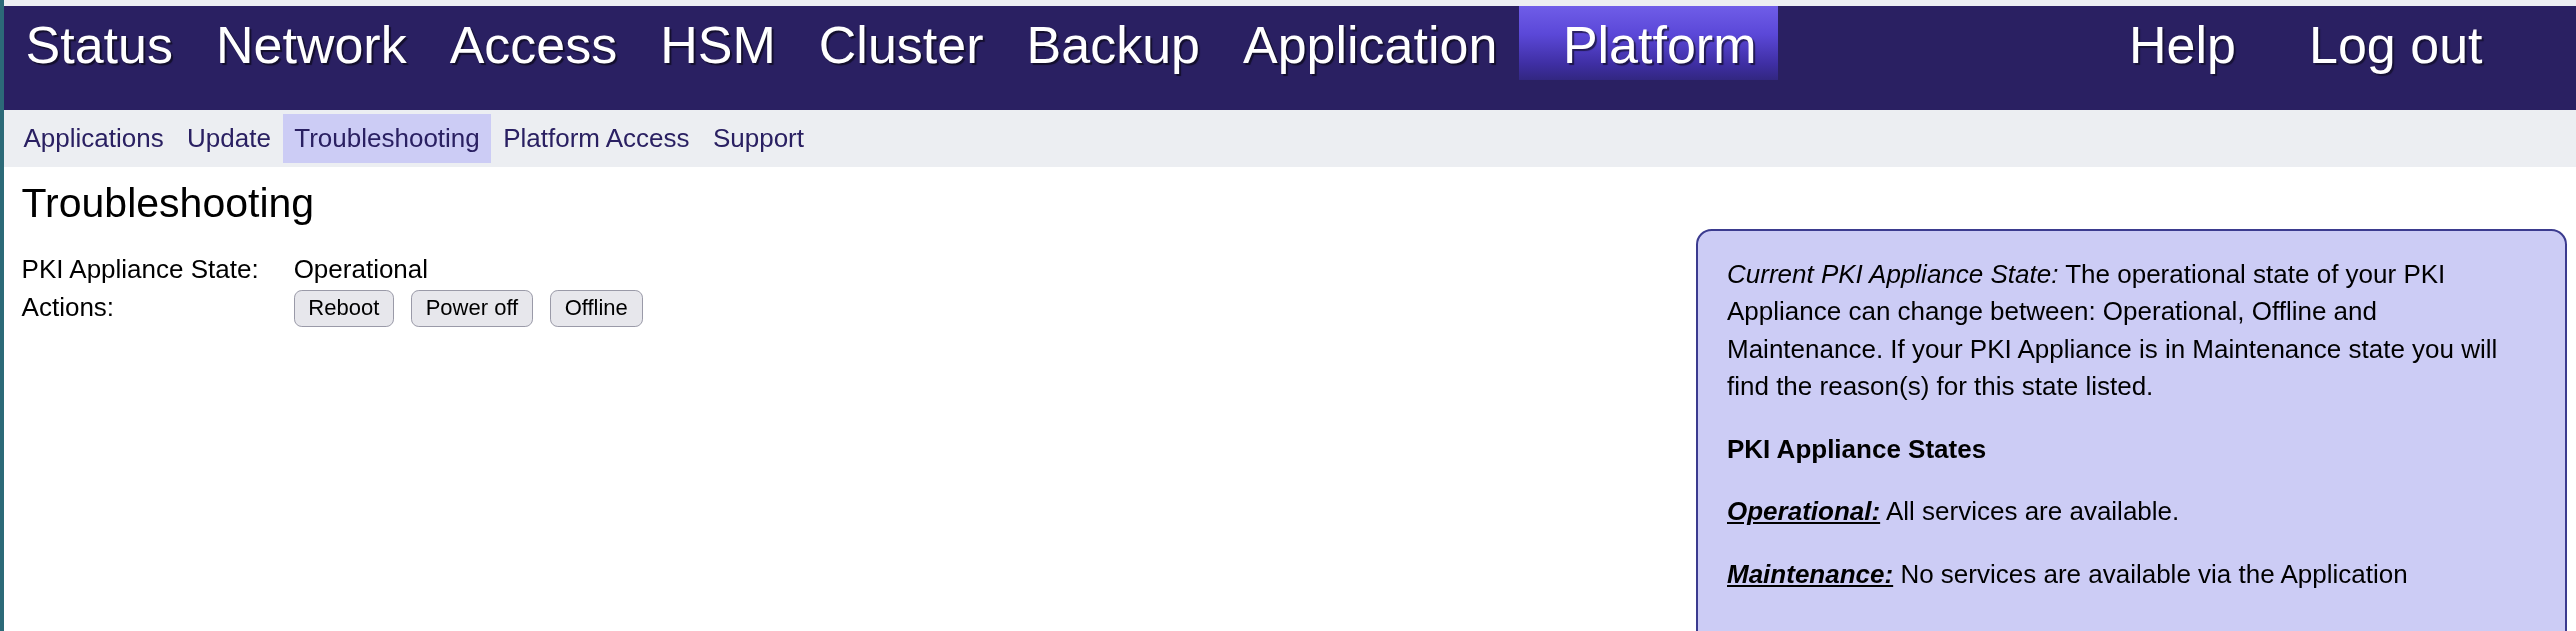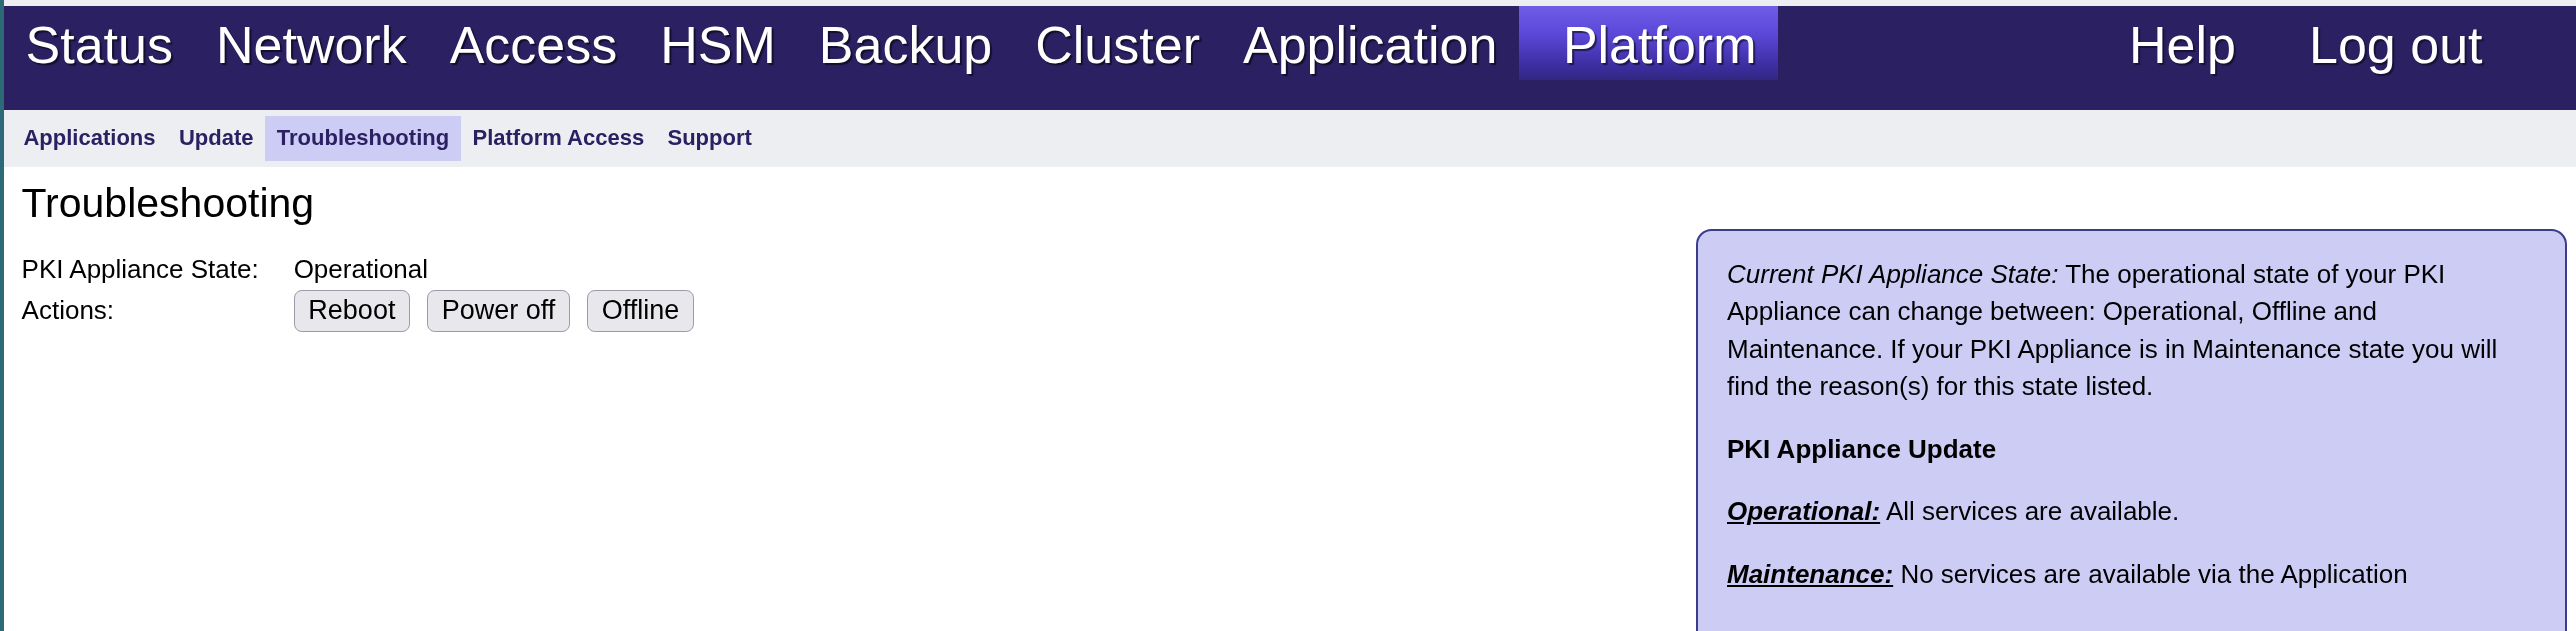--- a/index.html
+++ b/index.html
@@ -76,26 +76,25 @@
     position: absolute;
     top: 110px; left: 0; right: 0;
     height: 57px;
     background: #eceef2;
     display: flex;
     align-items: center;
     padding-left: 7.8px;
   }
   .subitem {
     color: #2a2062;
-    font-size: 22px;
+    font-size: 26px;
     line-height: 1;
     padding: 10.7px 11.7px 11.7px 11.7px;
     white-space: nowrap;
     cursor: pointer;
-    font-weight: bold;
   }
   .subitem.active {
     background: #ccccf5;
   }
 
   
   .content {
     position: absolute;
     top: 167px; left: 0; right: 0; bottom: 0;
     background: #ffffff;
@@ -123,21 +122,21 @@
     font-size: 26px;
     color: #000000;
     white-space: nowrap;
   }
   .form-label { padding-right: 35px !important; height: 37px; }
   .form-value { height: 37px; }
   .actions-cell { padding-top: 2px !important; }
 
   .btn {
     font-family: "Liberation Sans", sans-serif;
-    font-size: 27px;
+    font-size: 22px;
     color: #000000;
     background: #e7e7ec;
     border: 1.5px solid #9a9aa8;
     border-radius: 7.8px;
     padding: 4.9px 13.7px 6.8px 13.7px;
     margin-right: 9.8px;
     cursor: pointer;
     line-height: 1.05;
   }
   .btn:last-child { margin-right: 0; }
@@ -174,22 +173,22 @@
 <div id="page">
 
   <div class="top-strip"></div>
 
   <div class="mainnav">
     <div class="mainnav-left">
       <div class="navitem">Status</div>
       <div class="navitem">Network</div>
       <div class="navitem">Access</div>
       <div class="navitem">HSM</div>
+      <div class="navitem">Cluster</div>
       <div class="navitem">Backup</div>
-      <div class="navitem">Cluster</div>
       <div class="navitem">Application</div>
       <div class="navitem active">Platform</div>
     </div>
     <div class="mainnav-right">
       <div class="navitem right">Help</div>
       <div class="navitem right">Log out</div>
     </div>
   </div>
 
   <div class="subnav">
@@ -216,20 +215,20 @@
           <button class="btn">Reboot</button>
           <button class="btn">Power off</button>
           <button class="btn">Offline</button>
         </td>
       </tr>
     </tbody>
       </table>
 
     <div class="info-panel">
       <p><span class="ip-italic">Current PKI Appliance State:</span><span> The operational state of your PKI Appliance can change between: Operational, Offline and Maintenance. If your PKI Appliance is in Maintenance state you will find the reason(s) for this state listed.</span></p>
-      <p class="ip-bold">PKI Appliance Update</p>
+      <p class="ip-bold">PKI Appliance States</p>
       <p><span class="ip-term">Operational:</span><span> All services are available.</span></p>
       <p><span class="ip-term">Maintenance:</span><span> No services are available via the Application</span></p>
     </div>
 
   </div>
 </div>
 
 
 </body></html>

